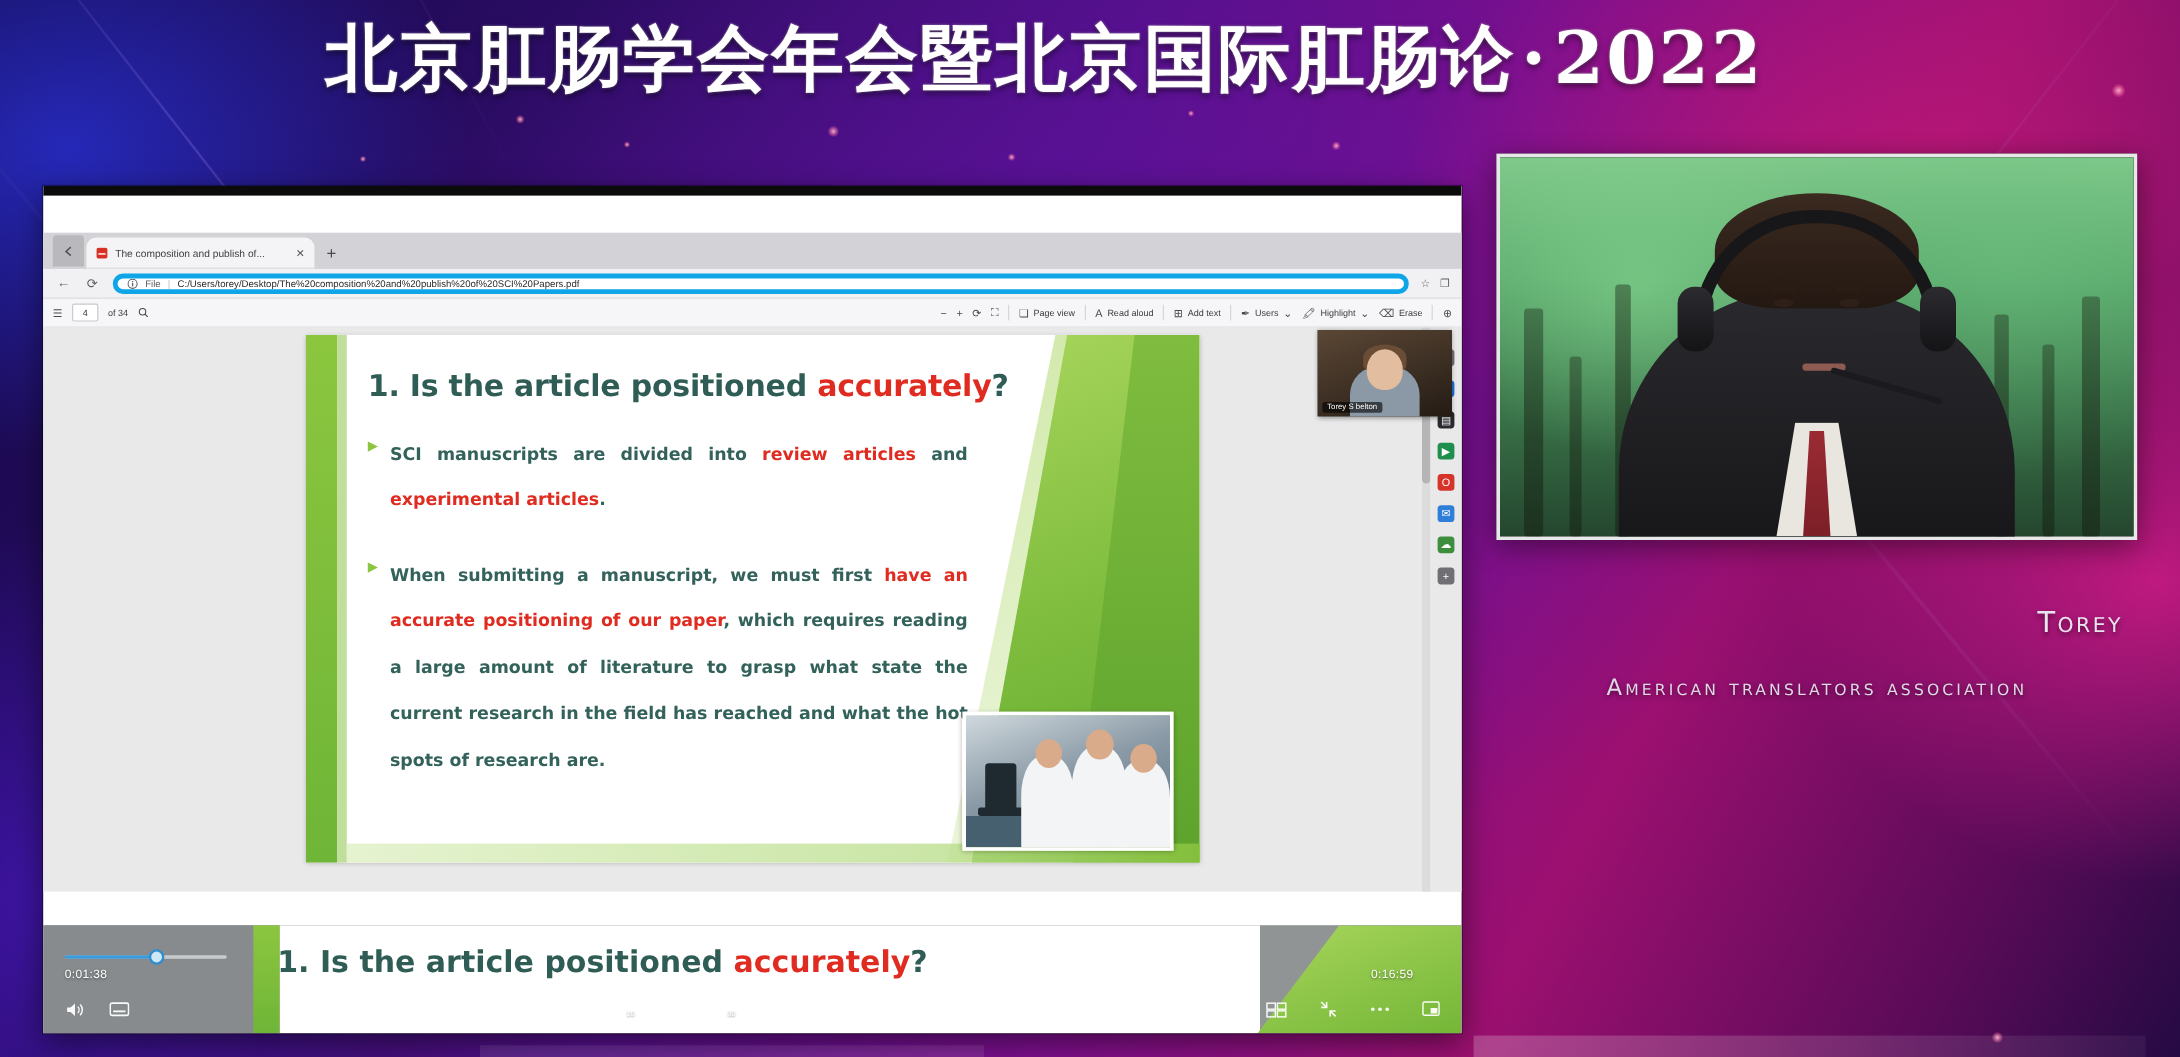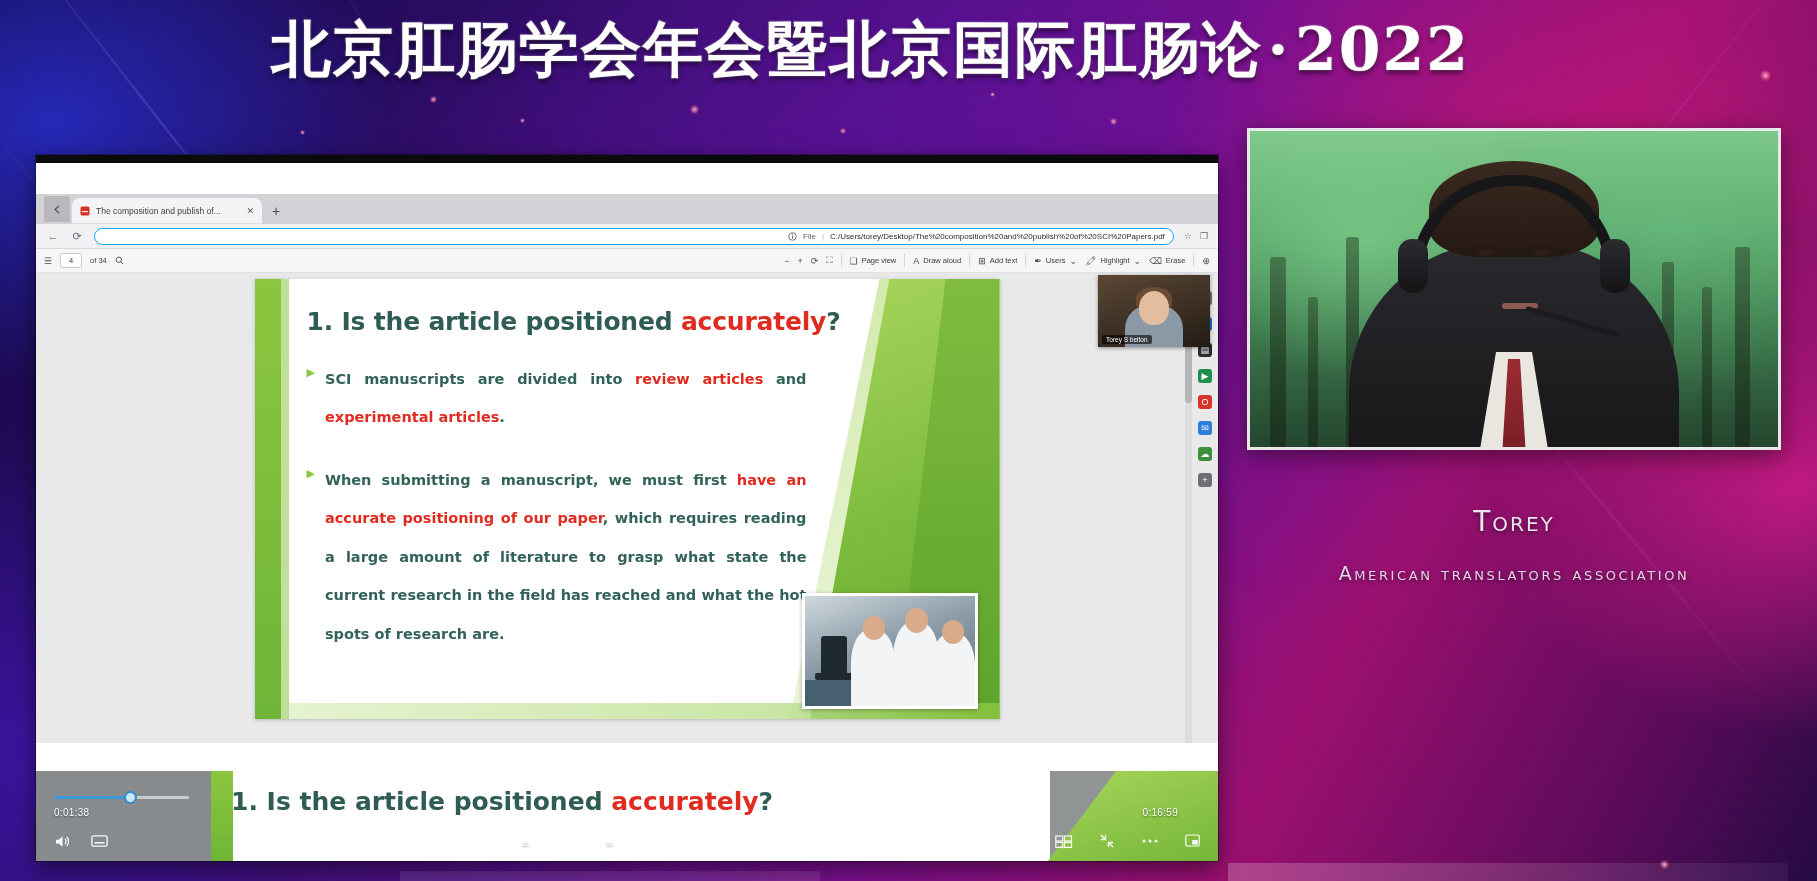--- a/index.html
+++ b/index.html
@@ -102,23 +102,23 @@
   .newtab { font-size: 14px; color: #4a4a4a; padding: 0 10px; line-height: 26px;}
 
   .addressbar {
     height: 25px; background: #f1f1f3;
     display: flex; align-items: center; gap: 10px; padding: 0 10px;
     border-bottom: 1px solid #d9d9dd;
   }
   .nav-ico { color: #5f6368; font-size: 11px; width: 14px; text-align:center;}
   .omnibox {
     flex: 1 1 auto; height: 17px; background: #ffffff;
-    border: 1px solid #0ea5e9; border-radius: 9px;
+    border: 4px solid #0ea5e9; border-radius: 9px;
     display: flex; align-items: center; gap: 6px; padding: 0 8px;
-    font-size: 8px; color: #2b2b2b; overflow: hidden; justify-content: flex-end;
+    font-size: 8px; color: #2b2b2b; overflow: hidden;
   }
   .omni-scheme { color: #5f6368; font-size: 8px; }
   .omni-sep { color: #bdbdbd; }
   .omni-url { white-space: nowrap; overflow: hidden; text-overflow: ellipsis; font-size: 8px;}
   .omni-right { display:flex; gap:8px; color:#5f6368; font-size:9px; margin-left:auto;}
 
   
   .pdf-toolbar {
     height: 24px; background: #f6f6f8; border-bottom: 1px solid #e1e1e5;
     display: flex; align-items: center; gap: 8px; padding: 0 8px;
@@ -358,23 +358,23 @@
   .cam-eye { position:absolute; width: 17px; height: 7px; border-radius: 50%; background:#2e2018; top: 118px;}
   .cam-eye.l { left: 228px; }
   .cam-eye.r { left: 283px; }
   .cam-brow { position:absolute; width: 22px; height: 4px; border-radius: 3px; background:#2a1d15; top: 108px;}
   .cam-brow.l { left: 225px; }
   .cam-brow.r { left: 280px; }
   .cam-mouth { position:absolute; left: 252px; top: 172px; width: 36px; height: 6px; border-radius: 4px; background:#8d5b52;}
 
   
   .speaker-name {
-    position: absolute; right: 36px; top: 505px; width: 534px;
-    text-align: center; z-index: 6;
-    color: #e8e3ec; font-size: 28px; letter-spacing: 2px;
+    position: absolute; right: 48px; top: 505px; width: 534px;
+    text-align: right; z-index: 6;
+    color: #e8e3ec; font-size: 24px; letter-spacing: 2px;
     font-variant: small-caps;
     font-family: "DejaVu Sans", "Liberation Sans", sans-serif;
     text-shadow: 0 2px 4px rgba(0,0,0,.5);
   }
   .speaker-org {
     position: absolute; right: 36px; top: 562px; width: 534px;
     text-align: center; z-index: 6;
     color: #ded8e4; font-size: 19px; letter-spacing: 2.6px;
     font-variant: small-caps;
     font-family: "DejaVu Sans", "Liberation Sans", sans-serif;
@@ -476,21 +476,21 @@
         <span class="tb-ico">⛶</span>
         <span class="tb-sep"></span>
 
         <span class="tb-item">
           <span class="tb-ico">❏</span>
           <span>Page view</span>
         </span>
         <span class="tb-sep"></span>
         <span class="tb-item">
           <span class="tb-ico">A</span>
-          <span>Draw aloud</span>
+          <span>Read aloud</span>
         </span>
         <span class="tb-sep"></span>
         <span class="tb-item">
           <span class="tb-ico">⊞</span>
           <span>Add text</span>
         </span>
         <span class="tb-sep"></span>
         <span class="tb-item">
           <span class="tb-ico">✒</span>
           <span>Users</span>

